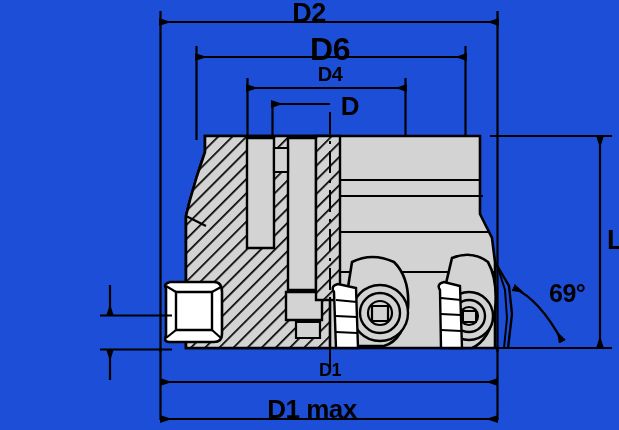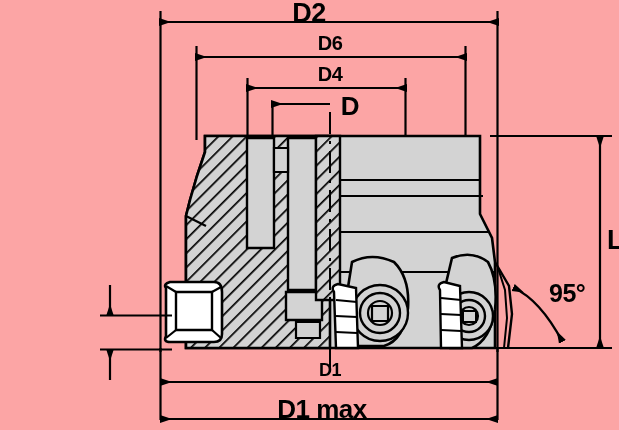--- a/index.html
+++ b/index.html
@@ -1,19 +1,19 @@
 <!DOCTYPE html>
 <html><head>
 <meta charset="utf-8">
 <style>
   html,body{margin:0;padding:0;background:#ffffff;}
   #stage{
     position:relative;
     width:619px;height:430px;
-    background:#fca5a5;
+    background:#1d4ed8;
     overflow:hidden;
     font-family:"Liberation Sans", sans-serif;
   }
   .lbl{
     position:absolute;
     font-family:"Liberation Sans", sans-serif;
     font-weight:bold;
     color:#000000;
     white-space:nowrap;
     line-height:1;
@@ -176,28 +176,28 @@
     </g>
     <g>
       <line x1="110" y1="285" x2="110" y2="315" stroke="#000" stroke-width="2.2" marker-end="url(#arrIn)"></line>
       <line x1="110" y1="380" x2="110" y2="350" stroke="#000" stroke-width="2.2" marker-end="url(#arrIn)"></line>
     </g>
 
   </svg>
 
   <div class="lbl" style="left:309px;top:0px;font-size:27px;transform:translateX(-50%);">D2</div>
 
-  <div class="lbl" style="left:330px;top:33px;font-size:20px;transform:translateX(-50%);">D6</div>
+  <div class="lbl" style="left:330px;top:33px;font-size:32px;transform:translateX(-50%);">D6</div>
 
   <div class="lbl" style="left:330px;top:64px;font-size:20px;transform:translateX(-50%);">D4</div>
 
   <div class="lbl" style="left:350px;top:93px;font-size:26px;transform:translateX(-50%);">D</div>
 
   <div class="lbl" style="left:330px;top:361px;font-size:18px;transform:translateX(-50%);">D1</div>
 
-  <div class="lbl" style="left:322px;top:396px;font-size:26px;transform:translateX(-50%);">D1 max</div>
+  <div class="lbl" style="left:312px;top:396px;font-size:26px;transform:translateX(-50%);">D1 max</div>
 
   <div class="lbl" style="left:607px;top:227px;font-size:27px;">L</div>
 
 
-  <div class="lbl" style="left:549px;top:281px;font-size:25px;">95°</div>
+  <div class="lbl" style="left:549px;top:281px;font-size:25px;">69°</div>
 
 </div>
 
 </body></html>

